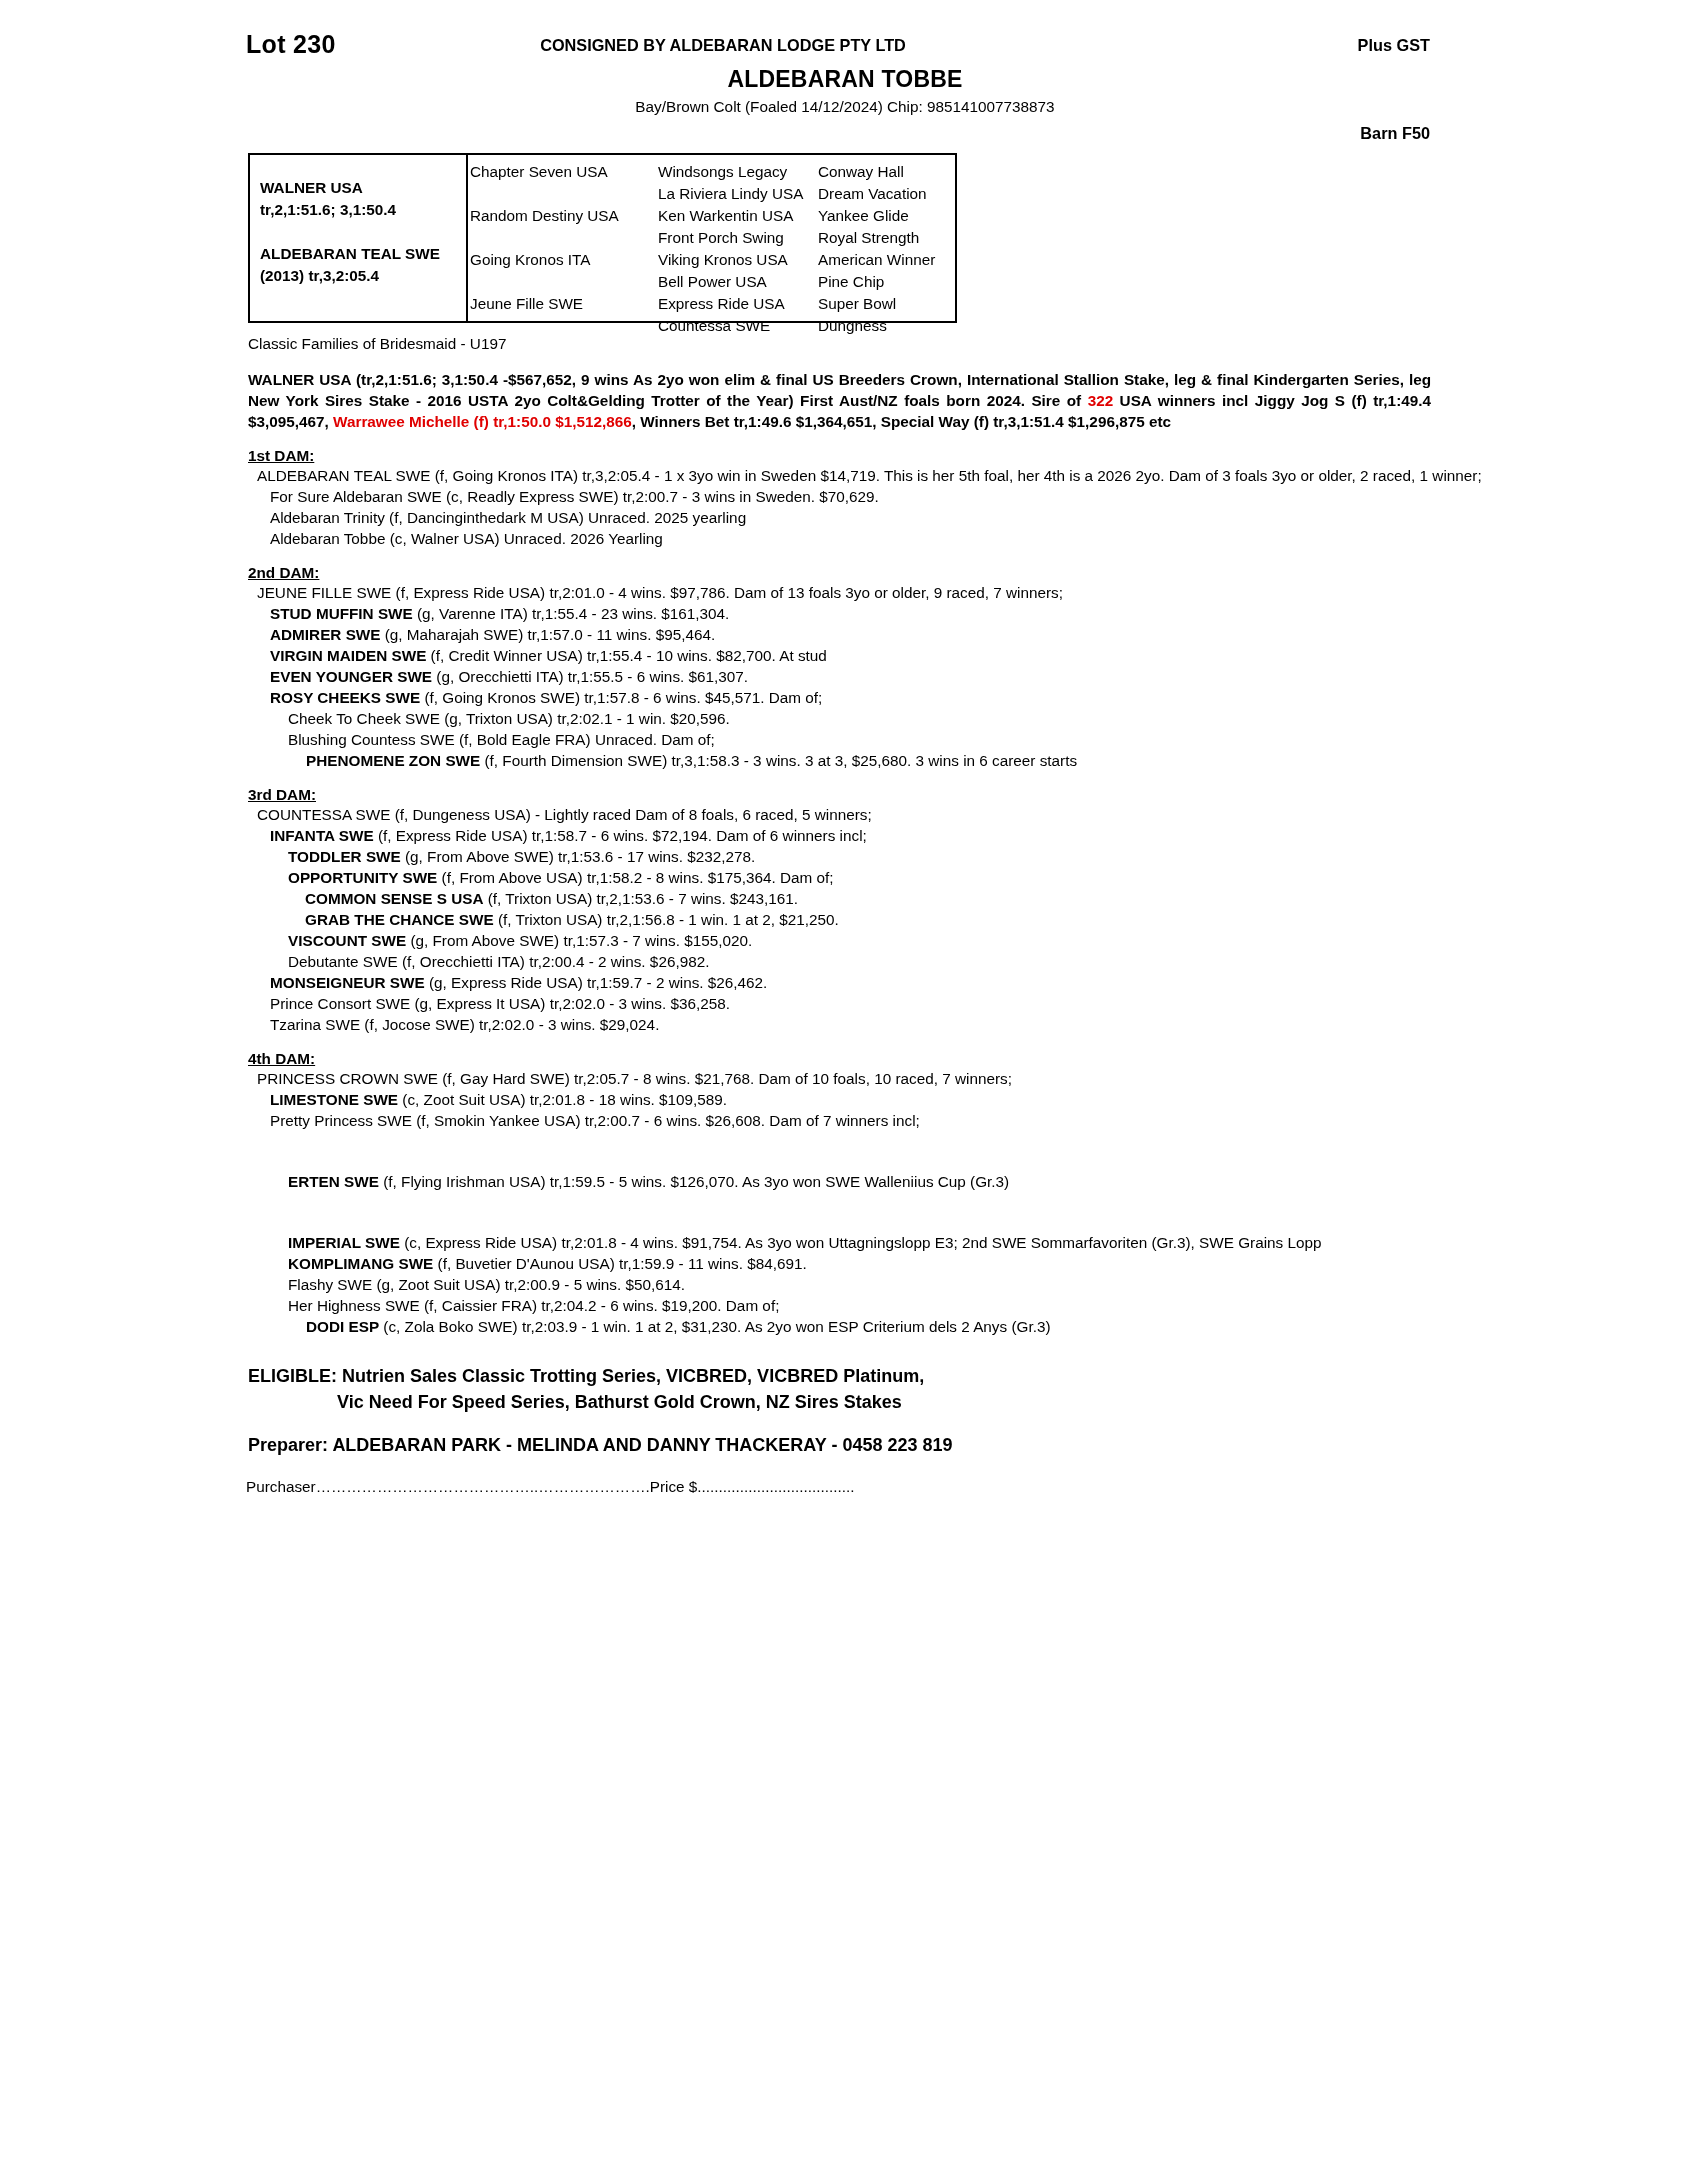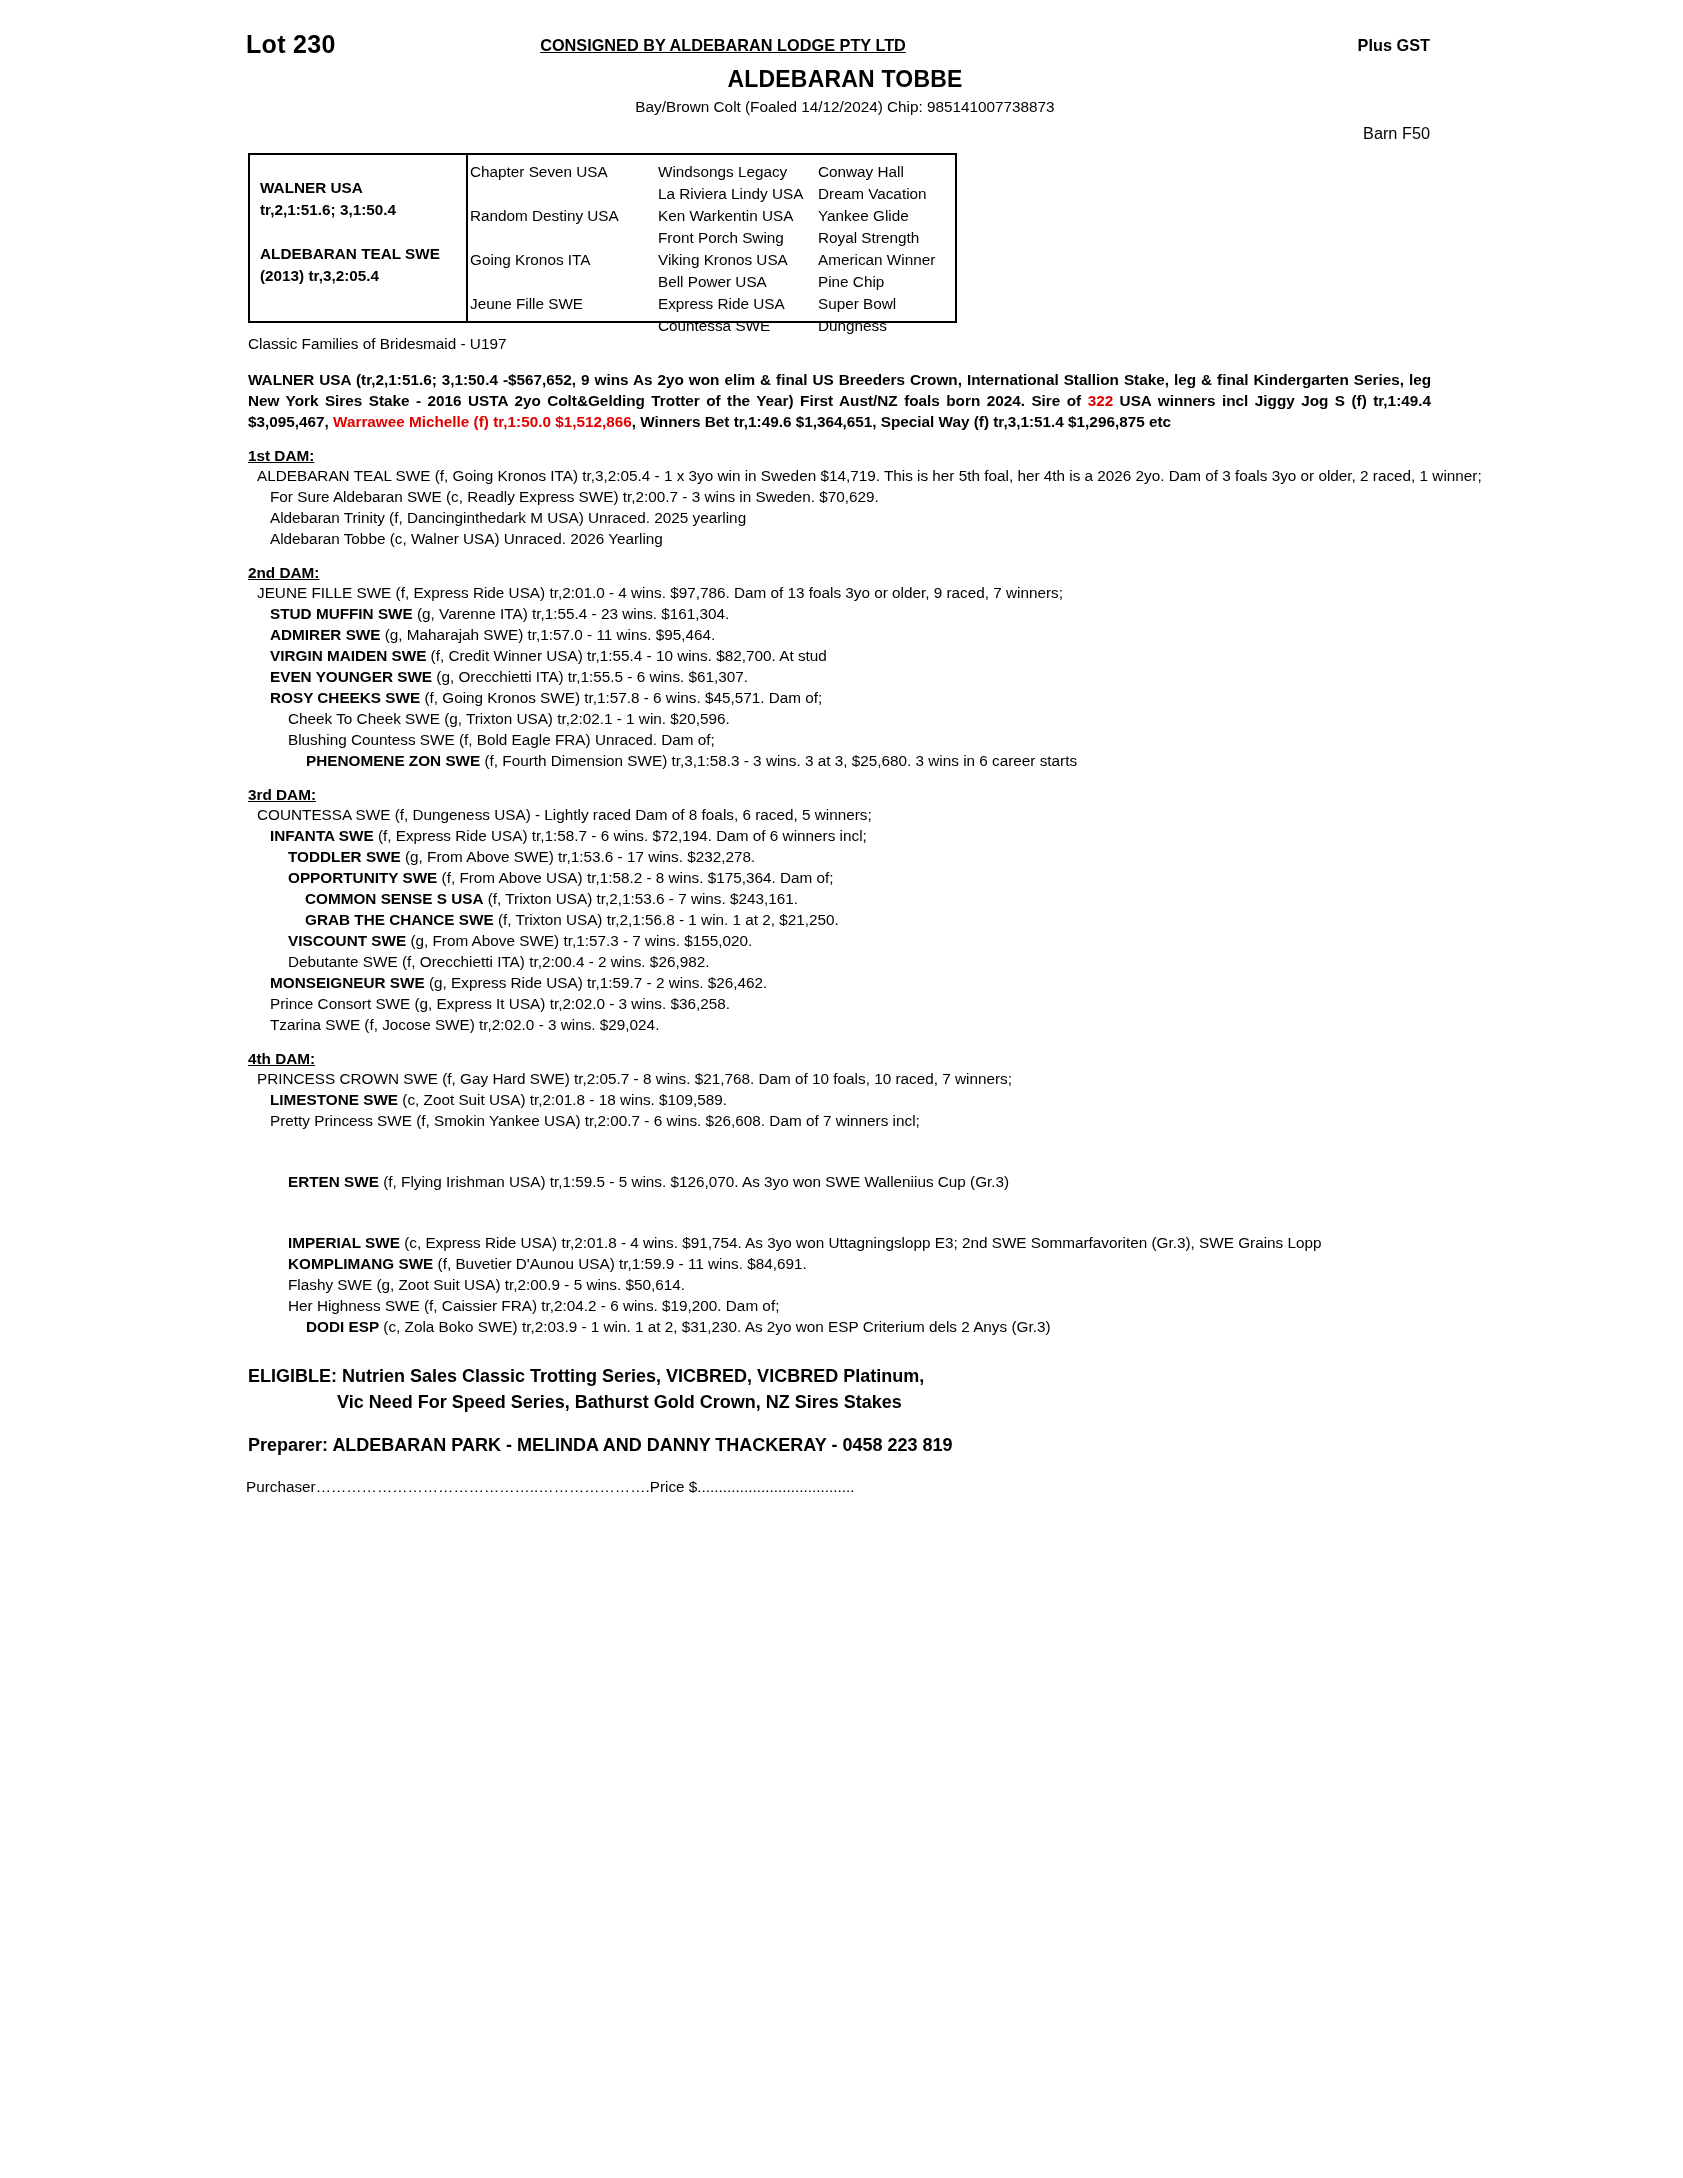--- a/index.html
+++ b/index.html
@@ -39,21 +39,20 @@
     font-weight: bold;
     letter-spacing: 0.3px;
   }
   .consigned {
     position: absolute;
     left: 170px; top: 6px;
     width: 614px;
     text-align: center;
     font-size: 16.3px;
     font-weight: bold;
-    text-decoration: underline;
   }
   .plusgst {
     position: absolute;
     right: 14px; top: 6px;
     font-size: 16.3px;
     font-weight: bold;
   }
   .horse-name {
     text-align: center;
     font-size: 23px;
@@ -62,21 +61,21 @@
     letter-spacing: 0.2px;
   }
   .horse-desc {
     text-align: center;
     font-size: 15.3px;
     margin-top: 5px;
   }
   .barn {
     text-align: right;
     font-size: 16.3px;
-    font-weight: normal;
+    font-weight: bold;
     margin-top: 8px;
     padding-right: 14px;
   }
   
   .ped {
     margin-top: 10px;
     border: 2px solid #000;
     width: 709px;
     margin-left: 2px;
     box-sizing: border-box;

